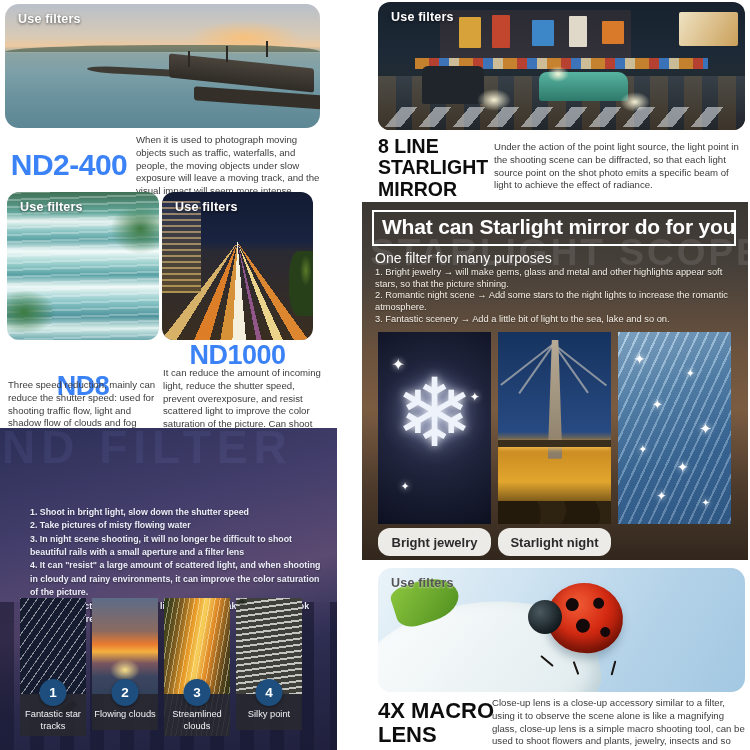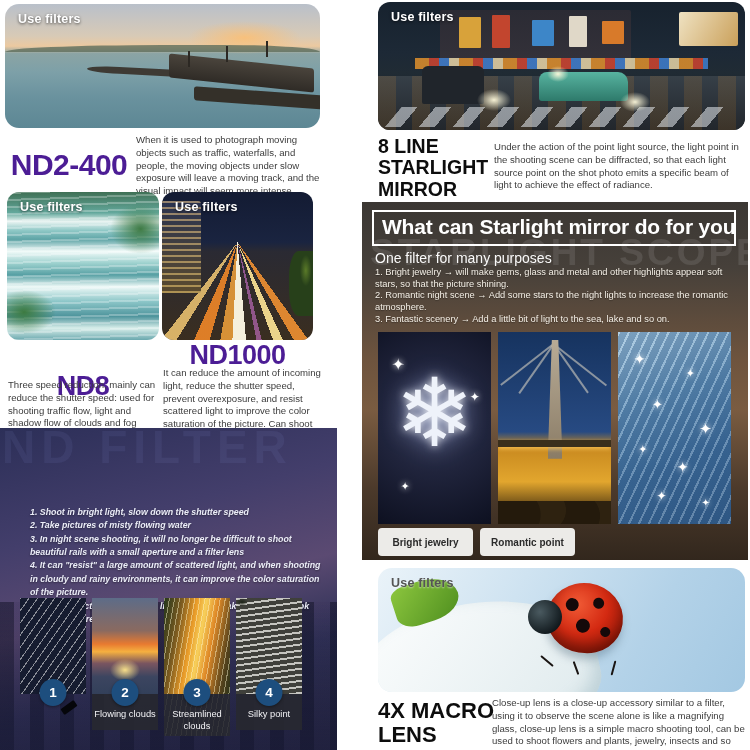--- a/index.html
+++ b/index.html
@@ -3,21 +3,21 @@
 <meta charset="utf-8">
 <style>
   html,body{margin:0;padding:0;background:#ffffff;}
   .page{position:relative;width:750px;height:750px;background:#fff;overflow:hidden;
         font-family:"Liberation Sans",sans-serif;color:#333;}
   .abs{position:absolute;}
   .photo{position:absolute;overflow:hidden;}
   .badge{position:absolute;top:8px;left:13px;font-size:12.5px;font-weight:700;color:#fff;
          text-shadow:0 1px 3px rgba(0,0,0,.65);letter-spacing:.2px;}
   .badge.dark{color:#555;text-shadow:0 1px 2px rgba(255,255,255,.6);}
-  .h-big{font-weight:700;color:#4c1d95;letter-spacing:-.5px;}
+  .h-big{font-weight:700;color:#3b82f6;letter-spacing:-.5px;}
   .para{font-size:9.6px;line-height:1.33;color:#3c3c3c;}
   
   .lake{left:5px;top:4px;width:315px;height:124px;border-radius:14px;
         background:linear-gradient(180deg,#b9c0ca 0%,#d8cab6 26%,#ecc9a0 34%,#8ba4a4 40%,#7da0a8 55%,#6a929e 75%,#5d8794 100%);}
   .lake-hills{position:absolute;left:0;top:33%;width:100%;height:7px;background:#5f6e5c;opacity:.8;
         border-radius:50% 30% 60% 40%/100% 100% 0 0;}
   .lake-glow{position:absolute;right:6%;top:14%;width:36%;height:26%;border-radius:50%;
         background:radial-gradient(closest-side,rgba(255,190,110,.8),rgba(255,190,110,0));}
   .boat1{position:absolute;left:26%;top:52%;width:34%;height:7px;background:#3e3a34;border-radius:60% 10% 10% 60%/100% 40% 40% 100%;transform:rotate(3deg);}
   .pier{position:absolute;left:52%;top:46%;width:46%;height:24px;background:linear-gradient(180deg,#4a443c,#2f2b26);transform:skewY(6deg);border-radius:3px;}
@@ -77,21 +77,21 @@
   .nd-panel-city{position:absolute;left:0;bottom:0;width:100%;height:46%;
         background:linear-gradient(180deg,rgba(90,70,110,.0),rgba(30,30,60,.55)),
         repeating-linear-gradient(90deg,rgba(15,15,35,.5) 0 14px,rgba(60,50,90,.25) 14px 30px);}
   .nd-watermark{position:absolute;left:2px;top:-8px;font-size:46px;font-weight:700;letter-spacing:6px;
         color:rgba(140,150,220,.10);white-space:nowrap;}
   .nd-titlebox{position:absolute;left:30px;top:20px;width:196px;border:3px solid #fff;padding:5px 10px 7px 10px;}
   .nd-titlebox h2{margin:0;font-size:19.5px;font-weight:700;color:#fff;letter-spacing:-.3px;white-space:nowrap;}
   .nd-underline{width:52px;height:3px;background:#fff;margin:3px 0 3px 0;}
   .nd-sub{font-size:8px;font-weight:700;letter-spacing:.8px;color:#e8e8f2;}
   .nd-list{position:absolute;left:30px;top:78px;width:300px;font-size:8.8px;font-weight:600;
-        line-height:1.52;color:#eceef8;text-shadow:0 1px 2px rgba(0,0,0,.4);font-style:italic;}
+        line-height:1.52;color:#eceef8;text-shadow:0 1px 2px rgba(0,0,0,.4);}
   .cards{position:absolute;left:20px;top:170px;width:282px;display:flex;gap:6px;}
   .card{position:relative;width:66px;}
   .card-img{width:66px;height:96px;}
   .card-label{position:relative;margin-top:0;background:rgba(40,41,48,.88);min-height:36px;
         padding:15px 2px 4px 2px;box-sizing:border-box;text-align:center;font-size:9.3px;line-height:1.25;color:#f2f2f5;}
   .card-num{position:absolute;left:50%;top:81px;transform:translateX(-50%);width:27px;height:27px;border-radius:50%;
         background:#1d4e7e;color:#fff;font-size:13.5px;font-weight:700;display:flex;align-items:center;justify-content:center;
         box-shadow:0 1px 3px rgba(0,0,0,.4);z-index:3;}
   .ci-star{background:#161c30;
         background-image:repeating-linear-gradient(125deg,rgba(255,255,255,.5) 0 1px,rgba(255,255,255,0) 1px 7px);}
@@ -108,22 +108,22 @@
         background:linear-gradient(180deg,#3b3733 0%,#46403a 18%,#6e543e 44%,#7a5c41 58%,#4c3a2b 80%,#32271d 100%);}
   .sp-watermark{position:absolute;left:8px;top:30px;font-size:37px;font-weight:700;letter-spacing:3px;
         color:rgba(255,255,255,.10);white-space:nowrap;}
   .sp-titlebox{position:absolute;left:10px;top:8px;width:364px;border:2.5px solid #fff;padding:3px 8px 5px 8px;box-sizing:border-box;}
   .sp-titlebox h2{margin:0;font-size:21px;font-weight:700;color:#fff;letter-spacing:-.2px;white-space:nowrap;}
   .sp-sub{position:absolute;left:13px;top:48px;font-size:14px;font-weight:400;color:#fafafa;}
   .sp-list{position:absolute;left:13px;top:65px;width:366px;font-size:9.3px;line-height:1.26;color:#f4efe6;text-shadow:0 1px 1px rgba(0,0,0,.35);}
   .sp-imgs{position:absolute;left:16px;top:130px;width:354px;display:flex;gap:7px;}
   .sp-img{position:relative;width:113px;height:192px;overflow:hidden;}
   .sp-labels{position:absolute;left:16px;top:326px;width:354px;display:flex;gap:7px;}
-  .sp-label{width:95px;height:28px;background:#ecebe8;border-radius:4px;display:flex;align-items:center;justify-content:center;
-        font-size:10px;font-weight:600;color:#2b2b2b;box-sizing:border-box;}
+  .sp-label{width:113px;height:28px;background:#ecebe8;border-radius:12px;display:flex;align-items:center;justify-content:center;
+        font-size:13px;font-weight:600;color:#2b2b2b;box-sizing:border-box;}
   .spi-jewel{background:radial-gradient(circle at 50% 45%,#3c415e 0%,#20243c 45%,#0d1020 100%);}
   .spi-flake{position:absolute;left:50%;top:42%;transform:translate(-50%,-50%);font-size:95px;color:#eef2fa;
         text-shadow:0 0 8px rgba(255,255,255,.9),0 0 22px rgba(180,200,255,.7);}
   .sparkle{position:absolute;color:#fff;text-shadow:0 0 6px #fff;}
   .spi-bridge{background:linear-gradient(180deg,#16335f 0%,#274a82 52%,#c8891f 60%,#e2a62e 78%,#5a4014 92%,#2e2008 100%);}
   .spi-pylon{position:absolute;left:44%;top:4%;width:13%;height:62%;background:linear-gradient(180deg,#b8ab96,#8a7c66);clip-path:polygon(28% 0,72% 0,100% 100%,0 100%);}
   .spi-cable{position:absolute;top:6%;height:1.5px;background:rgba(230,220,200,.55);transform-origin:left top;}
   .spi-deck{position:absolute;left:0;top:56%;width:100%;height:4%;background:#3a2f1c;box-shadow:0 2px 4px rgba(255,200,90,.8);}
   .spi-rocks{position:absolute;left:0;bottom:0;width:100%;height:12%;
         background:radial-gradient(circle at 15% 60%,#241a0c 26%,transparent 27%),radial-gradient(circle at 42% 40%,#2e2210 30%,transparent 31%),
@@ -193,20 +193,21 @@
       <div>3. In night scene shooting, it will no longer be difficult to shoot beautiful rails with a small aperture and a filter lens</div>
       <div>4. It can "resist" a large amount of scattered light, and when shooting in cloudy and rainy environments, it can improve the color saturation of the picture.</div>
       <div>And the reduction of scattered light can also make the picture look more transparent.</div>
     </div>
     <div class="cards">
       <div class="card">
         <div class="card-img ci-star">
           <div class="ci-cam"></div>
         </div>
         <div class="card-num">1</div>
+        <div class="card-label">Fantastic star tracks</div>
       </div>
       <div class="card">
         <div class="card-img ci-clouds">
           <div class="ci-sun"></div>
         </div>
         <div class="card-num">2</div>
         <div class="card-label">Flowing clouds</div>
       </div>
       <div class="card">
         <div class="card-img ci-trails">
@@ -281,21 +282,21 @@
         <div class="sparkle" style="left:30%;top:34%;font-size:13px;">✦</div>
         <div class="sparkle" style="left:72%;top:46%;font-size:15px;">✦</div>
         <div class="sparkle" style="left:18%;top:58%;font-size:11px;">✦</div>
         <div class="sparkle" style="left:52%;top:66%;font-size:14px;">✦</div>
         <div class="sparkle" style="left:34%;top:82%;font-size:12px;">✦</div>
         <div class="sparkle" style="left:74%;top:86%;font-size:10px;">✦</div>
       </div>
     </div>
     <div class="sp-labels">
       <div class="sp-label">Bright jewelry</div>
-      <div class="sp-label">Romantic point</div>
+      <div class="sp-label">Starlight night</div>
     </div>
   </div>
 
   <div class="photo ladybug">
     <div class="leaf"></div>
     <div class="leaf-tip"></div>
     <div class="bug-body">
       <div class="bug-spot" style="left:22%;top:24%;width:13px;height:13px;"></div>
       <div class="bug-spot" style="left:58%;top:18%;width:11px;height:11px;"></div>
       <div class="bug-spot" style="left:40%;top:52%;width:14px;height:14px;"></div>

